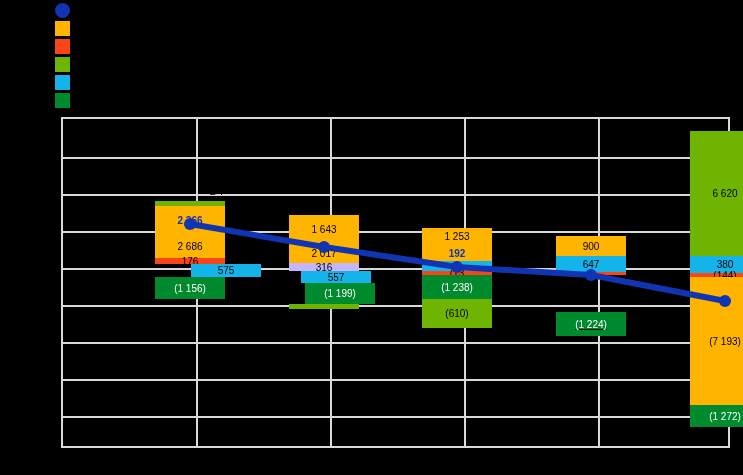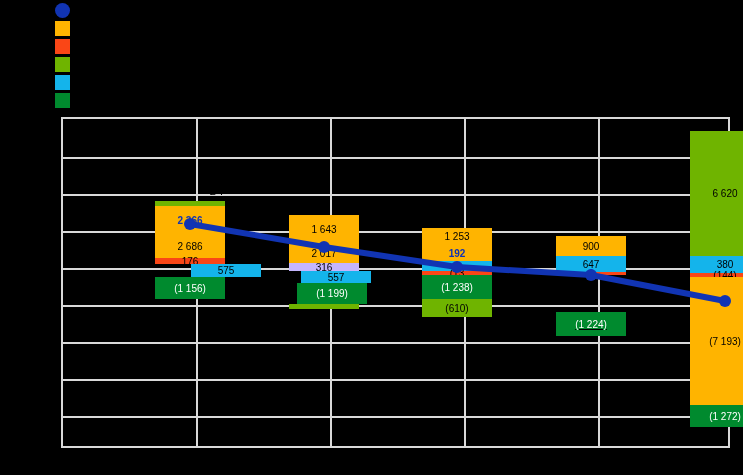--- a/index.html
+++ b/index.html
@@ -104,42 +104,42 @@
         </div>
         <div class="seg" style="left: 0px; width: 70px; top: 124px; height: 20px; background: rgb(255, 180, 0);">
           <span class="seg-label lbl-black">2 017</span>
         </div>
         <div class="seg" style="left: 0px; width: 70px; top: 144px; height: 8px; background: #c4b5fd;">
           <span class="seg-label lbl-black">316</span>
         </div>
         <div class="seg" style="left: 12px; width: 70px; top: 152px; height: 12px; background: rgb(20, 180, 235);">
           <span class="seg-label lbl-black">557</span>
         </div>
-        <div class="seg" style="left: 8px; width: 70px; top: 164px; height: 21px; background: rgb(0, 138, 46);">
+        <div class="seg" style="left: 16px; width: 70px; top: 164px; height: 21px; background: rgb(0, 138, 46);">
           <span class="seg-label lbl-white">(1 199)</span>
         </div>
         <div class="seg" style="left: 0px; width: 70px; top: 185px; height: 5px; background: rgb(111, 180, 0);"></div>
       </div>
       <div class="bar-col" style="left: 359px; width: 70px;">
         <div class="seg" style="left: 0px; width: 70px; top: 109px; height: 17px; background: rgb(255, 180, 0);">
           <span class="seg-label lbl-black">1 253</span>
         </div>
         <div class="seg" style="left: 0px; width: 70px; top: 126px; height: 16px; background: rgb(255, 180, 0);">
           <span class="seg-label lbl-blue">192</span>
         </div>
         <div class="seg" style="left: 0px; width: 70px; top: 142px; height: 10px; background: rgb(20, 180, 235);">
           <span class="seg-label lbl-black">2</span>
         </div>
         <div class="seg" style="left: 0px; width: 70px; top: 152px; height: 4px; background: rgb(250, 70, 22);">
           <span class="seg-label lbl-black">(13</span>
         </div>
         <div class="seg" style="left: 0px; width: 70px; top: 156px; height: 24px; background: rgb(0, 138, 46);">
           <span class="seg-label lbl-white">(1 238)</span>
         </div>
-        <div class="seg" style="left: 0px; width: 70px; top: 180px; height: 18px; background: rgb(111, 180, 0); justify-content: center;">
+        <div class="seg" style="left: 0px; width: 70px; top: 180px; height: 29px; background: rgb(111, 180, 0); justify-content: center;">
           <span class="seg-label lbl-black">(610)</span>
         </div>
       </div>
       <div class="bar-col" style="left: 493px; width: 70px;">
         <div class="seg" style="left: 0px; width: 70px; top: 117px; height: 20px; background: rgb(255, 180, 0);">
           <span class="seg-label lbl-black">900</span>
         </div>
         <div class="seg" style="left: 0px; width: 70px; top: 137px; height: 16px; background: rgb(20, 180, 235);">
           <span class="seg-label lbl-black">647</span>
         </div>

